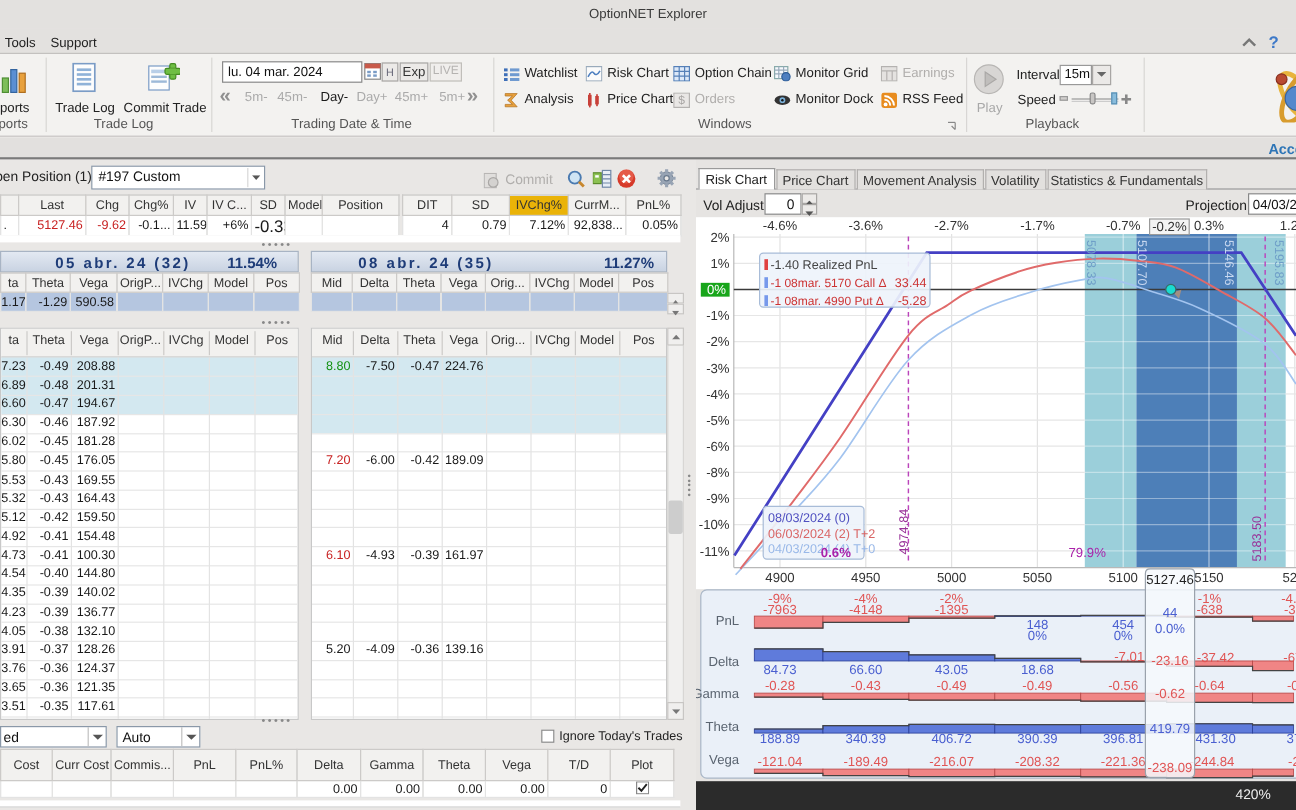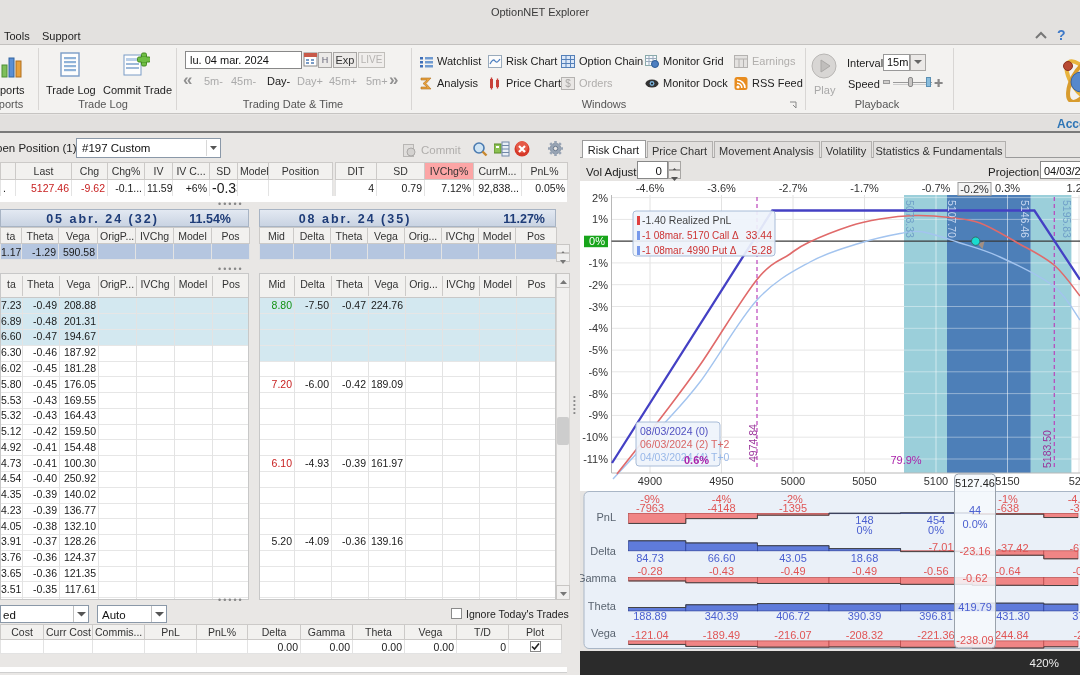--- a/index.html
+++ b/index.html
@@ -261,21 +261,21 @@
       <col style="width:41px">
       <col style="width:48px">
       <col style="width:49px">
       <col style="width:48px">
       <col style="width:46px">
     </colgroup>
     <tbody>
       <tr style="height:17px;">
         <th style="background:#f2f1ef;border:1px solid #cccac8;font-size:10.5px;color:#333;">DIT</th>
         <th style="background:#f2f1ef;border:1px solid #cccac8;font-size:10.5px;color:#333;">SD</th>
-        <th style="background:#fca5a5;border:1px solid #cccac8;font-size:10.5px;color:#333;margin-top:36px;">IVChg%</th>
+        <th style="background:#eab308;border:1px solid #cccac8;font-size:10.5px;color:#333;margin-top:36px;">IVChg%</th>
         <th style="background:#f2f1ef;border:1px solid #cccac8;font-size:10.5px;color:#333;">CurrM...</th>
         <th style="background:#f2f1ef;border:1px solid #cccac8;font-size:10.5px;color:#333;">PnL%</th>
       </tr>
       <tr style="height:17px;background:#fff;">
         <td class="r" style="border:1px solid #e3e3e3;font-size:10.5px;">4</td>
         <td class="r" style="border:1px solid #e3e3e3;font-size:10.5px;">0.79</td>
         <td class="r" style="border:1px solid #e3e3e3;font-size:10.5px;">7.12%</td>
         <td class="r" style="border:1px solid #e3e3e3;font-size:10.5px;">92,838...</td>
         <td class="r" style="border:1px solid #e3e3e3;font-size:10.5px;">0.05%</td>
       </tr>
@@ -430,21 +430,21 @@
     <div class="ab r " style="left:21px;top:151.0px;width:35px;font-size:10.5px;">-0.42</div>
     <div class="ab r " style="left:58px;top:151.0px;width:37px;font-size:10.5px;">159.50</div>
     <div class="ab r " style="left:0px;top:166.8px;width:19px;font-size:10.5px;">4.92</div>
     <div class="ab r " style="left:21px;top:166.8px;width:35px;font-size:10.5px;">-0.41</div>
     <div class="ab r " style="left:58px;top:166.8px;width:37px;font-size:10.5px;">154.48</div>
     <div class="ab r " style="left:0px;top:182.6px;width:19px;font-size:10.5px;">4.73</div>
     <div class="ab r " style="left:21px;top:182.6px;width:35px;font-size:10.5px;">-0.41</div>
     <div class="ab r " style="left:58px;top:182.6px;width:37px;font-size:10.5px;">100.30</div>
     <div class="ab r " style="left:0px;top:198.4px;width:19px;font-size:10.5px;">4.54</div>
     <div class="ab r " style="left:21px;top:198.4px;width:35px;font-size:10.5px;">-0.40</div>
-    <div class="ab r " style="left:58px;top:198.4px;width:37px;font-size:10.5px;">250.92</div>
+    <div class="ab r " style="left:58px;top:198.4px;width:37px;font-size:10.5px;">144.80</div>
     <div class="ab r " style="left:0px;top:214.1px;width:19px;font-size:10.5px;">4.35</div>
     <div class="ab r " style="left:21px;top:214.1px;width:35px;font-size:10.5px;">-0.39</div>
     <div class="ab r " style="left:58px;top:214.1px;width:37px;font-size:10.5px;">140.02</div>
     <div class="ab r " style="left:0px;top:229.9px;width:19px;font-size:10.5px;">4.23</div>
     <div class="ab r " style="left:21px;top:229.9px;width:35px;font-size:10.5px;">-0.39</div>
     <div class="ab r " style="left:58px;top:229.9px;width:37px;font-size:10.5px;">136.77</div>
     <div class="ab r " style="left:0px;top:245.7px;width:19px;font-size:10.5px;">4.05</div>
     <div class="ab r " style="left:21px;top:245.7px;width:35px;font-size:10.5px;">-0.38</div>
     <div class="ab r " style="left:58px;top:245.7px;width:37px;font-size:10.5px;">132.10</div>
     <div class="ab r " style="left:0px;top:261.4px;width:19px;font-size:10.5px;">3.91</div>
@@ -552,21 +552,21 @@
       <col style="width:52px">
       <col style="width:51px">
       <col style="width:53px">
       <col style="width:52px">
       <col style="width:52px">
       <col style="width:52px">
       <col style="width:52px">
       <col style="width:53px">
     </colgroup>
     <tbody>
-      <tr style="height:15px;">
+      <tr style="height:26px;">
         <th style="background:#f2f1ef;border:1px solid #cccac8;font-size:10.5px;color:#333;">Cost</th>
         <th style="background:#f2f1ef;border:1px solid #cccac8;font-size:10.5px;color:#333;">Curr Cost</th>
         <th style="background:#f2f1ef;border:1px solid #cccac8;font-size:10.5px;color:#333;">Commis...</th>
         <th style="background:#f2f1ef;border:1px solid #cccac8;font-size:10.5px;color:#333;">PnL</th>
         <th style="background:#f2f1ef;border:1px solid #cccac8;font-size:10.5px;color:#333;">PnL%</th>
         <th style="background:#f2f1ef;border:1px solid #cccac8;font-size:10.5px;color:#333;">Delta</th>
         <th style="background:#f2f1ef;border:1px solid #cccac8;font-size:10.5px;color:#333;">Gamma</th>
         <th style="background:#f2f1ef;border:1px solid #cccac8;font-size:10.5px;color:#333;">Theta</th>
         <th style="background:#f2f1ef;border:1px solid #cccac8;font-size:10.5px;color:#333;">Vega</th>
         <th style="background:#f2f1ef;border:1px solid #cccac8;font-size:10.5px;color:#333;">T/D</th>

